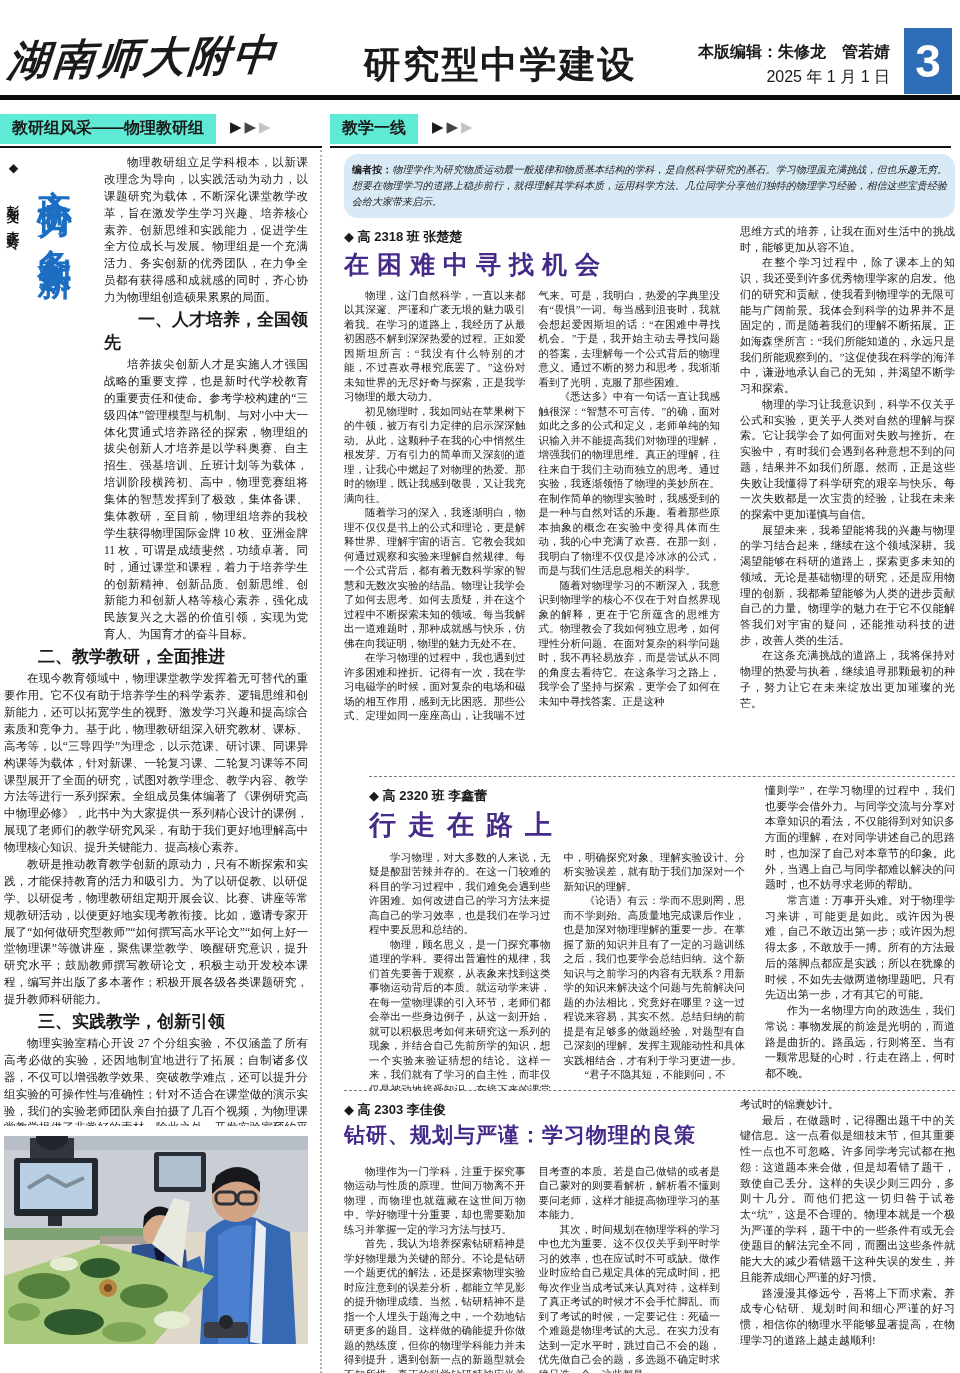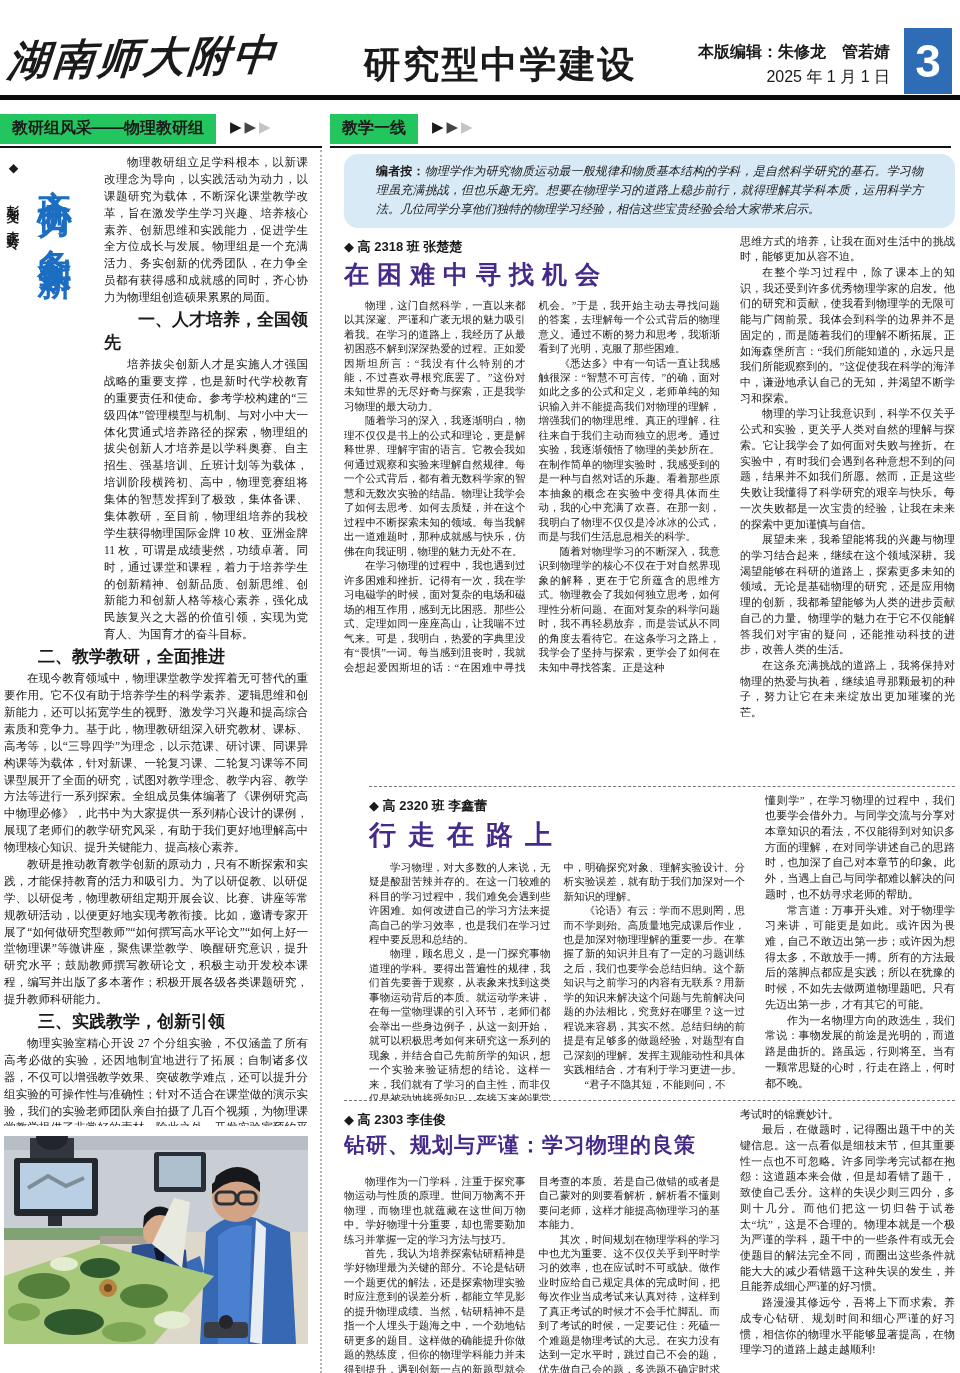--- a/index.html
+++ b/index.html
@@ -16,21 +16,21 @@
   .mast-right{position:absolute;right:70px;top:40px;text-align:right;font-size:16px;line-height:1.55;}
   .mast-right .ed{font-weight:bold;}
   .page-num{position:absolute;right:8px;top:28px;width:48px;height:66px;background:#2e6db5;
         color:#fff;font-size:46px;font-weight:bold;text-align:center;line-height:66px;}
   .top-rule{position:absolute;left:0;top:95px;width:960px;height:5px;background:#0b0b0b;}
 
   
   .sec{position:absolute;top:114px;height:32px;border-bottom:2px solid #111;}
   .sec-left{left:0;width:322px;}
   .sec-right{left:330px;width:621px;}
-  .sec-label{display:inline-block;background:#22c55e;padding:4px 12px 5px;font-weight:bold;
+  .sec-label{display:inline-block;background:#5eead4;padding:4px 12px 5px;font-weight:bold;
         font-size:16px;margin-right:14px;}
   .arrows{display:inline-block;font-size:15px;letter-spacing:3px;vertical-align:1px;}
   .a1{color:#1a1a1a;} .a2{color:#454545;} .a3{color:#c4c4c4;}
 
   
   .left-col{position:absolute;left:0;top:150px;width:322px;height:1223px;box-sizing:border-box;
         padding:4px 12px 0 4px;border-right:2px dotted #b3b3b3;}
   .left-article{height:972px;overflow:hidden;text-align:justify;}
   .float-block{float:left;width:100px;height:478px;position:relative;}
   .v-byline{position:absolute;left:0;top:6px;writing-mode:vertical-rl;text-orientation:upright;
@@ -38,22 +38,22 @@
   .v-title{position:absolute;left:34px;top:8px;writing-mode:vertical-rl;text-orientation:upright;
         color:#1b6ec2;font-size:34px;font-weight:bold;letter-spacing:5px;line-height:1;}
   .left-article p.para{margin:0;text-indent:2em;font-size:11.5px;line-height:1.47;}
   .left-article p.subhead{margin:2px 0;text-indent:2em;font-size:17px;font-weight:bold;
         font-family:"Liberation Sans","DejaVu Sans",sans-serif;}
   .photo{margin-top:10px;width:304px;height:208px;display:block;}
 
   
   .teach{position:absolute;left:334px;top:150px;width:621px;height:1223px;display:flex;
         flex-direction:column;box-sizing:border-box;padding-left:10px;}
-  .ed-note{background:#d9eaf7;border-radius:14px;padding:8px 32px;font-style:italic;
-        font-size:12px;line-height:1.6;text-align:justify;margin:4px 0 6px;}
+  .ed-note{background:#d9eaf7;border-radius:14px;padding:8px 8px;font-style:italic;
+        font-size:10px;line-height:1.6;text-align:justify;margin:4px 0 6px;}
   .ed-note b{font-style:normal;}
   .band{display:flex;box-sizing:border-box;}
   .band + .band{border-top:1.5px dashed #777;}
   .band .main{width:386px;box-sizing:border-box;padding-right:10px;}
   .band .side{flex:1;box-sizing:border-box;padding-left:10px;}
   .band1{height:552px;overflow:hidden;}
   .band2{height:314px;overflow:hidden;padding-top:6px;margin-left:25px;}
   .band3{flex:1;overflow:hidden;padding-top:6px;}
   .marker{font-family:"Liberation Sans","DejaVu Sans",sans-serif;font-weight:bold;
         font-size:13px;margin:4px 0 2px;}
@@ -157,20 +157,21 @@
   <div class="ed-note">
     <b>编者按：</b><span>物理学作为研究物质运动最一般规律和物质基本结构的学科，是自然科学研究的基石。学习物理虽充满挑战，但也乐趣无穷。想要在物理学习的道路上稳步前行，就得理解其学科本质，运用科学方法。几位同学分享他们独特的物理学习经验，相信这些宝贵经验会给大家带来启示。</span>
   </div>
 
   <div class="band band1">
     <div class="main">
       <div class="marker">◆ 高 2318 班 张楚楚</div>
       <div class="art-title t1">在困难中寻找机会</div>
       <div class="cols">
           <p class="para">物理，这门自然科学，一直以来都以其深邃、严谨和广袤无垠的魅力吸引着我。在学习的道路上，我经历了从最初困惑不解到深深热爱的过程。正如爱因斯坦所言：“我没有什么特别的才能，不过喜欢寻根究底罢了。”这份对未知世界的无尽好奇与探索，正是我学习物理的最大动力。</p>
+          <p class="para">初见物理时，我如同站在苹果树下的牛顿，被万有引力定律的启示深深触动。从此，这颗种子在我的心中悄然生根发芽。万有引力的简单而又深刻的道理，让我心中燃起了对物理的热爱。那时的物理，既让我感到敬畏，又让我充满向往。</p>
           <p class="para">随着学习的深入，我逐渐明白，物理不仅仅是书上的公式和理论，更是解释世界、理解宇宙的语言。它教会我如何通过观察和实验来理解自然规律。每一个公式背后，都有着无数科学家的智慧和无数次实验的结晶。物理让我学会了如何去思考、如何去质疑，并在这个过程中不断探索未知的领域。每当我解出一道难题时，那种成就感与快乐，仿佛在向我证明，物理的魅力无处不在。</p>
           <p class="para">在学习物理的过程中，我也遇到过许多困难和挫折。记得有一次，我在学习电磁学的时候，面对复杂的电场和磁场的相互作用，感到无比困惑。那些公式、定理如同一座座高山，让我喘不过气来。可是，我明白，热爱的字典里没有“畏惧”一词。每当感到沮丧时，我就会想起爱因斯坦的话：“在困难中寻找机会。”于是，我开始主动去寻找问题的答案，去理解每一个公式背后的物理意义。通过不断的努力和思考，我渐渐看到了光明，克服了那些困难。</p>
           <p class="para">《悉达多》中有一句话一直让我感触很深：“智慧不可言传。”的确，面对如此之多的公式和定义，老师单纯的知识输入并不能提高我们对物理的理解，增强我们的物理思维。真正的理解，往往来自于我们主动而独立的思考。通过实验，我逐渐领悟了物理的美妙所在。在制作简单的物理实验时，我感受到的是一种与自然对话的乐趣。看着那些原本抽象的概念在实验中变得具体而生动，我的心中充满了欢喜。在那一刻，我明白了物理不仅仅是冷冰冰的公式，而是与我们生活息息相关的科学。</p>
           <p class="para">随着对物理学习的不断深入，我意识到物理学的核心不仅在于对自然界现象的解释，更在于它所蕴含的思维方式。物理教会了我如何独立思考，如何理性分析问题。在面对复杂的科学问题时，我不再轻易放弃，而是尝试从不同的角度去看待它。在这条学习之路上，我学会了坚持与探索，更学会了如何在未知中寻找答案。正是这种</p>
         </div>
     </div>
     <div class="side">
         <p class="para cont">思维方式的培养，让我在面对生活中的挑战时，能够更加从容不迫。</p>
         <p class="para">在整个学习过程中，除了课本上的知识，我还受到许多优秀物理学家的启发。他们的研究和贡献，使我看到物理学的无限可能与广阔前景。我体会到科学的边界并不是固定的，而是随着我们的理解不断拓展。正如海森堡所言：“我们所能知道的，永远只是我们所能观察到的。”这促使我在科学的海洋中，谦逊地承认自己的无知，并渴望不断学习和探索。</p>
         <p class="para">物理的学习让我意识到，科学不仅关乎公式和实验，更关乎人类对自然的理解与探索。它让我学会了如何面对失败与挫折。在实验中，有时我们会遇到各种意想不到的问题，结果并不如我们所愿。然而，正是这些失败让我懂得了科学研究的艰辛与快乐。每一次失败都是一次宝贵的经验，让我在未来的探索中更加谨慎与自信。</p>

